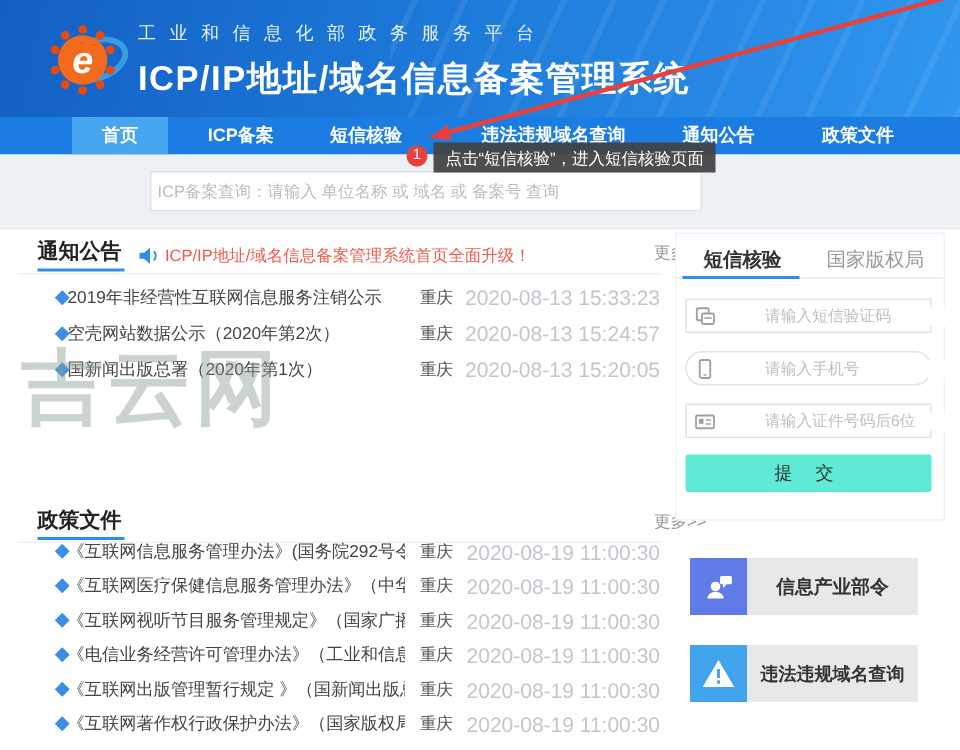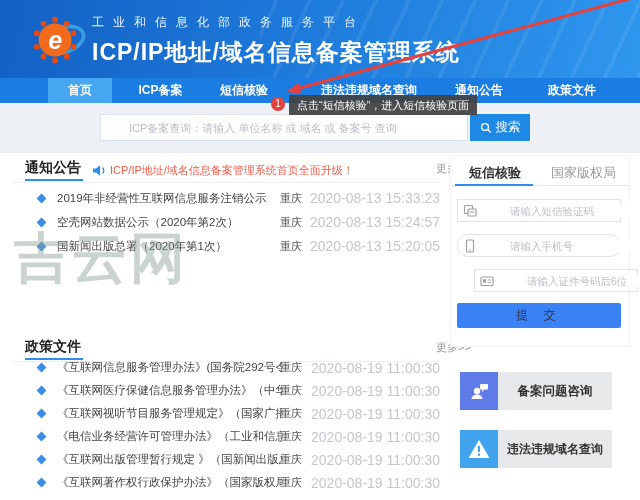--- a/index.html
+++ b/index.html
@@ -22,21 +22,21 @@
   .nav-item { height:39px; line-height:25px; text-align:center; color:#fff; font-size:12px;
     font-weight:bold; cursor:pointer; }
   .nav-item:nth-of-type(1){ width:64px; } .nav-item:nth-of-type(2){ width:72px;padding-left:25px; }
   .nav-item:nth-of-type(3){ width:120px; } .nav-item:nth-of-type(4){ width:130px; }
   .nav-item:nth-of-type(5){ width:90px; } .nav-item:nth-of-type(6){ width:96px; }
   .nav-item.active { background:#47a6f0; }
 
   
   .search-band { position:absolute; left:0; top:103px; width:640px; height:49px; background:#edf1f6; }
   .search-input { position:absolute; left:100px; top:11px; width:368px; height:27px; border:1px solid #dde2e9;
-    background:#fff; font-size:11px; color:#444; padding:0 28px; outline:none; }
+    background:#fff; font-size:11px; color:#444; padding:0 4px; outline:none; }
   .search-input::placeholder { color:#b9bec6; }
   .search-btn { position:absolute; left:470px; top:11px; width:60px; height:27px; background:#1e88e5;
     border:none; color:#fff; font-size:12.5px; cursor:pointer; display:flex; align-items:center;
     justify-content:center; gap:4px; }
 
   .content-topline { position:absolute; left:0; top:152px; width:640px; height:1px; background:#e9edf1; }
 
   
   .sec-title { position:absolute; font-size:14px; font-weight:bold; color:#222; }
   .sec-underline { position:absolute; height:2px; background:#2e8ded; }
@@ -45,43 +45,43 @@
 
   .marquee { position:absolute; left:110px; top:163px; font-size:11px; color:#f25b4a; }
   .speaker { position:absolute; left:92px; top:164px; }
 
   
   .rows { position:absolute; left:12px; width:428px; }
   .rows-notice { top:186px; } .rows-policy { top:356px; }
   .row { position:relative; height:24px; display:flex; align-items:center; cursor:pointer; }
   .rows-policy .row { height:23px; }
   .bullet { width:7px; height:7px; background:#3a8ee6; transform:rotate(45deg); margin-left:26px; flex:0 0 auto; }
-  .row-title { font-size:11.5px; color:#444; margin-left:12px; white-space:nowrap; overflow:hidden;
+  .row-title { font-size:11.5px; color:#444; white-space:nowrap; overflow:hidden;
     max-width:225px; }
   .row-region { position:absolute; left:268px; font-size:11px; color:#555; }
   .row-time { position:absolute; right:0; font-size:14px; color:#c3c7cd; }
 
   .watermark { position:absolute; left:14px; top:222px; font-size:55px; font-weight:bold;
     color:rgba(140,158,146,.45); letter-spacing:3px; pointer-events:none; }
 
   
   .sms-card { position:absolute; left:450px; top:155px; width:180px; height:192px; background:#fff;
     border:1px solid #f0f2f5; }
   .tabs { position:relative; height:30px; border-bottom:1px solid #e8ebee; }
   .tab { position:absolute; top:8px; font-size:13px; cursor:pointer; }
   .tab-active { left:18px; color:#333; font-weight:bold; }
   .tab-idle { left:100px; color:#999; }
   .tab-underline { position:absolute; left:4px; bottom:-1px; width:78px; height:2px; background:#2e8ded; }
   .sms-field { position:absolute; left:6px; width:164px; height:23px; border:1px solid #e0e4e9;
     display:flex; align-items:center;gap:28px; }
   .sms-field .f-icon { flex:0 0 24px; display:flex; justify-content:center; }
   .sms-field input { border:none; outline:none; width:130px; font-size:10.5px; color:#444; }
   .sms-field input::placeholder { color:#bcc1c7; }
-  .f1 { top:43px; } .f2 { top:78px;border-radius:11px; } .f3 { top:113px;margin-left:17px; }
-  .submit-btn { position:absolute; left:6px; top:147px; width:164px; height:25px; background:#3b82f6;
+  .f1 { top:43px; } .f2 { top:78px;border-radius:11px; } .f3 { top:113px; }
+  .submit-btn { position:absolute; left:6px; top:147px; width:164px; height:25px; background:#5eead4;
     border:none; border-radius:2px; font-size:12px; color:#333; letter-spacing:6px; cursor:pointer; }
 
   
   .banner { position:absolute; left:460px; width:152px; height:38px; cursor:pointer; display:flex; }
   .b1 { top:372px; } .b2 { top:430px; }
   .banner-icon { width:38px; height:38px; display:flex; align-items:center; justify-content:center; flex:0 0 auto; }
   .b1 .banner-icon { background:#5f7be8; }
   .b2 .banner-icon { background:#42a4ec; }
   .banner-bar { flex:1; background:#e6e8ea; display:flex; align-items:center; justify-content:center; }
   .b1 .banner-bar span { font-size:12.5px; font-weight:bold; color:#333; }
@@ -145,27 +145,20 @@
         <span>通知公告</span>
       </div>
 
       <div class="nav-item">
         <span>政策文件</span>
       </div>
     </div>
 
   <div class="search-band">
     <input class="search-input" placeholder="ICP备案查询：请输入 单位名称 或 域名 或 备案号 查询" style="">
-    <button class="search-btn">
-      <svg width="12" height="12" viewBox="0 0 12 12">
-        <circle cx="5" cy="5" r="3.4" fill="none" stroke="#fff" stroke-width="1.4"></circle>
-        <line x1="7.6" y1="7.6" x2="10.6" y2="10.6" stroke="#fff" stroke-width="1.4"></line>
-      </svg>
-      <span>搜索</span>
-    </button>
   </div>
 
   <div class="content-topline"></div>
 
   <div class="sec-title" style="left:25px; top:159px;">通知公告</div>
   <div class="sec-underline" style="left:25px; top:179px; width:58px;"></div>
   <div class="sec-line" style="left:12px; top:182px; width:428px;"></div>
   <svg class="speaker" width="15" height="13" viewBox="0 0 15 13">
     <path d="M1 4.5 h3 l4-3.3 v10.6 l-4-3.3 h-3 z" fill="#2b8fe8"></path>
     <path d="M10.5 3.5 a4 4 0 0 1 0 6" fill="none" stroke="#2b8fe8" stroke-width="1.2"></path>
@@ -295,21 +288,21 @@
   <div class="banner b1">
     <span class="banner-icon">
       <svg width="22" height="22" viewBox="0 0 22 22">
         <circle cx="9" cy="11" r="3.2" fill="#fff"></circle>
         <path d="M3.5 19 a5.5 4.5 0 0 1 11 0 z" fill="#fff"></path>
         <rect x="12" y="4" width="8" height="5.5" rx="1" fill="#fff"></rect>
         <path d="M14 9.5 l0 2.5 l2.5-2.5 z" fill="#fff"></path>
       </svg>
     </span>
     <span class="banner-bar">
-      <span>备案问题咨询</span>
+      <span>信息产业部令</span>
     </span>
   </div>
 
   <div class="banner b2">
     <span class="banner-icon">
       <svg width="24" height="22" viewBox="0 0 24 22">
         <path d="M12 2 L22.5 20 L1.5 20 Z" fill="#fff"></path>
         <rect x="11" y="8" width="2" height="6" fill="#42a4ec"></rect>
         <rect x="11" y="15.6" width="2" height="2.2" fill="#42a4ec"></rect>
       </svg>

